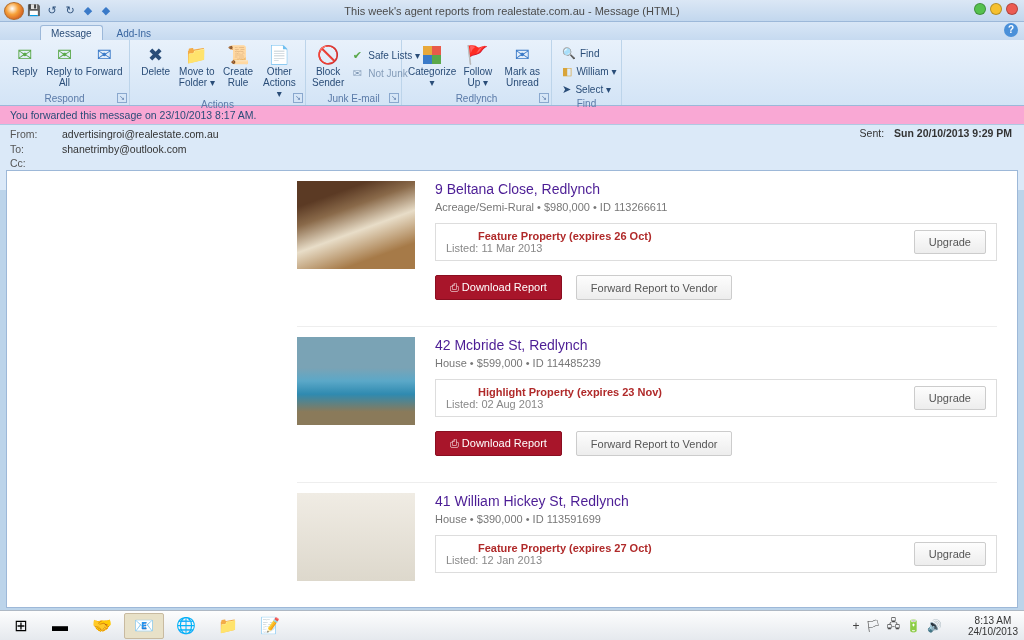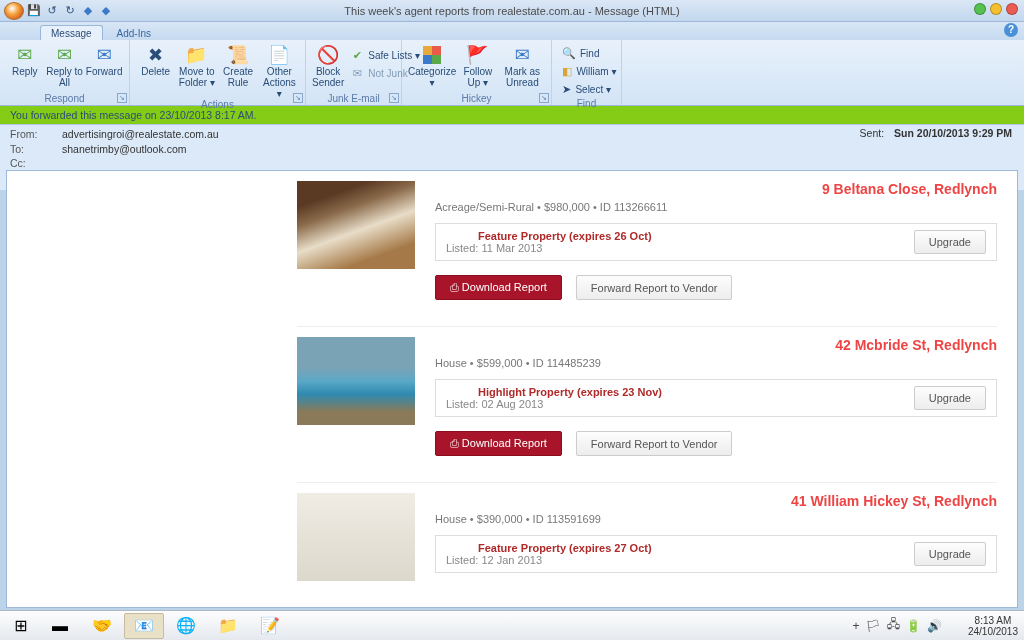--- a/index.html
+++ b/index.html
@@ -29,39 +29,39 @@
 .big-btn { width: 42px; text-align: center; font-size: 10px; color: #2a4d78; cursor: pointer; }
 .big-btn .ico { width: 24px; height: 22px; margin: 2px auto 0; display: flex; align-items: center; justify-content: center; font-size: 18px; }
 .big-btn .lbl { line-height: 1.1; }
 .big-btn.wide { width: 48px; }
 .small-col { display: flex; flex-direction: column; gap: 0; }
 .small-btn { font-size: 10px; color: #2a4d78; display: flex; align-items: center; gap: 4px; height: 18px; padding: 0 4px; cursor: pointer; white-space: nowrap; }
 .small-btn .si { width: 14px; height: 14px; display: inline-flex; align-items: center; justify-content: center; font-size: 11px; }
 .launcher { position: absolute; right: 2px; bottom: 2px; width: 10px; height: 10px; border: 1px solid #8aa8ce; font-size: 7px; line-height: 8px; text-align: center; color: #5a7aa8; }
 
 
-.infobar { background: #84cc16; border-bottom: 1px solid #b0c8e2; padding: 3px 10px; font-size: 10.5px; color: #2a4d78; }
+.infobar { background: #f9a8d4; border-bottom: 1px solid #b0c8e2; padding: 3px 10px; font-size: 10.5px; color: #2a4d78; }
 
 
 .headers { background: #dbe9f8; padding: 2px 10px 4px; font-size: 10.5px; color: #333; position: relative; }
 .hrow { display: flex; gap: 8px; line-height: 1.4; }
 .hrow .lbl { width: 44px; color: #555; }
 .sent { position: absolute; right: 12px; top: 2px; font-size: 10.5px; color: #333; margin-left: 32px; }
 .sent .lbl { margin-right: 10px; }
 
 
 .bodywrap { position: absolute; left: 6px; right: 6px; top: 170px; bottom: 32px; background: #fff; border: 1px solid #9db8d8; overflow-y: scroll; }
 .listing { display: flex; gap: 20px; padding: 10px 0 26px; max-width: 700px; margin: 0 auto 0 290px; }
 .listing + .listing { border-top: 1px solid #eee; }
 .thumb { width: 118px; height: 88px; background: #ddd; flex-shrink: 0; background-size: cover; background-position: center; }
 .thumb.t1 { background: linear-gradient(160deg,#5b3a24 20%,#8a6a4a 35%,#e8ddc8 55%,#a67a48 80%); }
 .thumb.t2 { background: linear-gradient(#7aa3b5 35%,#5ba8c8 50%,#2f8ab0 65%,#8a7a5a 85%); }
 .thumb.t3 { background: linear-gradient(#f0ece4,#ddd8cc); }
 .details { flex: 1; }
-.details h3 { font-size: 14px; font-weight: bold; color: #ef4444; margin-bottom: 4px; text-align: right; }
+.details h3 { font-size: 14px; font-weight: normal; color: #4c1d95; margin-bottom: 4px; }
 .meta { font-size: 11px; color: #777; margin-bottom: 10px; }
 .status-box { border: 1px solid #ddd; padding: 6px 10px; display: flex; justify-content: space-between; align-items: center; margin-bottom: 14px; }
 .status-text { font-size: 11px; }
 .status-text .red { color: #b02a2a; font-weight: bold; display: block; padding-left: 32px; }
 .status-text .grey { color: #888; }
 .btn { font-size: 11px; padding: 5px 14px; border: 1px solid #ccc; background: linear-gradient(#fdfdfd,#ededed); border-radius: 2px; cursor: pointer; color: #555; }
 .btn.red { background: #a8152a; color: #fff; border-color: #8a0e20; font-weight: normal; }
 .btn.red::before { content: "⎙ "; font-weight: normal; }
 .btn-row { display: flex; gap: 14px; }
 
@@ -185,21 +185,21 @@
           <div class="ico" style="color:#e85a4a">🚩</div>
           <div class="lbl">Follow
 Up ▾</div>
         </div>
       <div class="big-btn wide">
           <div class="ico" style="color:#3a7ac8">✉</div>
           <div class="lbl">Mark as
 Unread</div>
         </div>
     </div>
-    <div class="caption">Hickey</div>
+    <div class="caption">Redlynch</div>
     <div class="launcher">↘</div>
   </div>
   <div class="rgroup" style="width:70px">
     <div class="small-col" style="margin-top:2px">
       <div class="small-btn">
           <span class="si">🔍</span>
           <span>Find</span>
         </div>
       <div class="small-btn">
           <span class="si" style="color:#d8a43a">◧</span>

